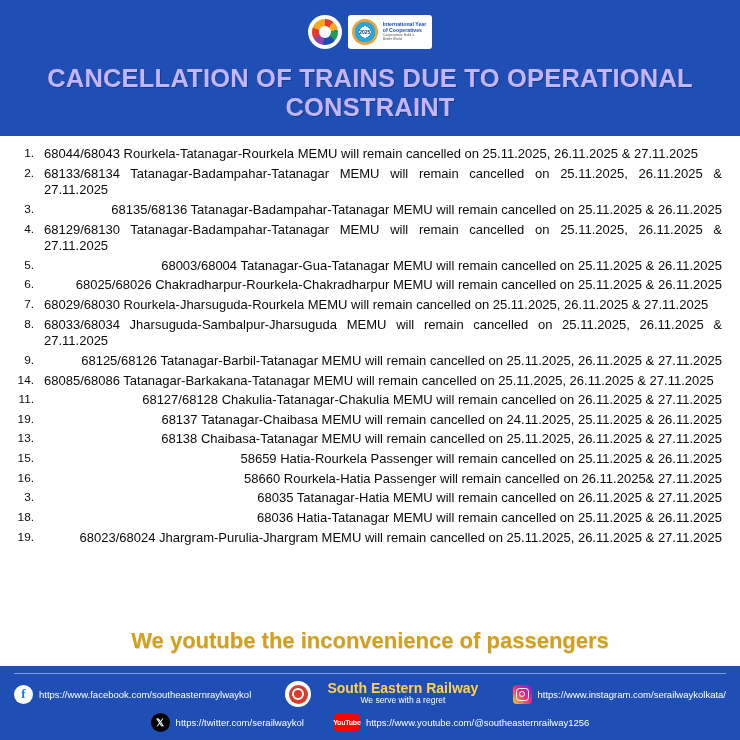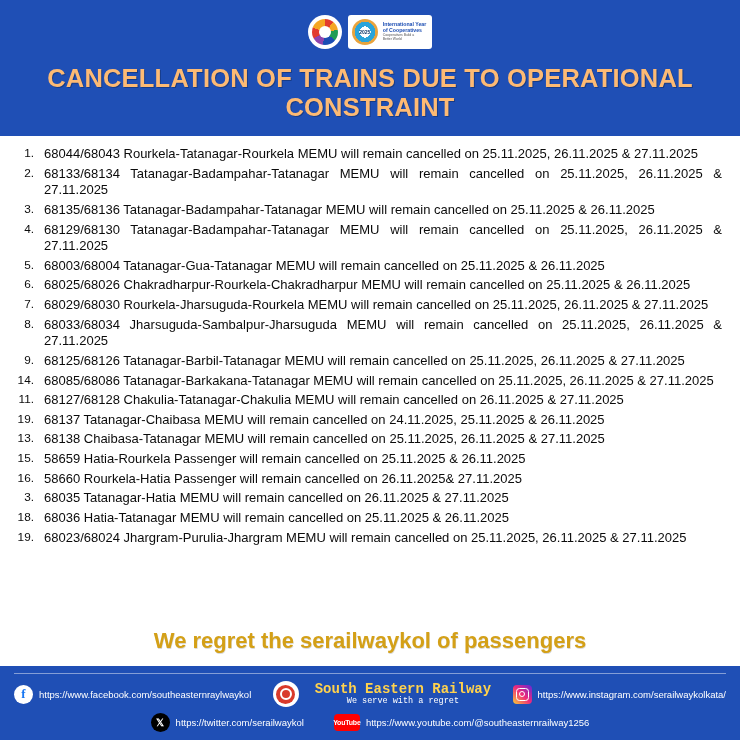--- a/index.html
+++ b/index.html
@@ -62,21 +62,21 @@
   }
   .coop-text { line-height: 1.05; }
   .coop-text .l1 { font-size: 5.2px; font-weight: bold; color: #1b4db3; display: block; }
   .coop-text .l2 { font-size: 5.2px; font-weight: bold; color: #1b4db3; display: block; }
   .coop-text .l3 { font-size: 3.4px; color: #555; display: block; margin-top: 1px; }
   .coop-text .l4 { font-size: 3.4px; color: #555; display: block; }
 
   
   .title {
     text-align: center;
-    color: #fdba74;
+    color: #c4b5fd;
     font-size: 25.5px;
     font-weight: bold;
     letter-spacing: 0.2px;
     padding: 8px 0 14px 0;
     text-shadow: 1px 1px 0 rgba(0,0,0,0.25);
   }
 
   
   .content {
     background: #ffffff;
@@ -101,21 +101,21 @@
     font-weight: normal;
   }
   .txt {
     flex: 1;
     font-size: 13px;
     color: #0b0b0b;
     text-align: justify;
     text-justify: inter-word;
     padding-right: 4px;
   }
-  .txt.nojust { text-align: left; }
+  .txt.nojust { text-align: right; }
 
   .regret {
     text-align: center;
     color: #d4a017;
     font-weight: bold;
     font-size: 22px;
     padding: 6px 0 8px 0;
     text-shadow: 0.5px 0.5px 0 rgba(0,0,0,0.15);
   }
 
@@ -146,21 +146,21 @@
   }
   .ic.ig::after {
     content: ""; position: absolute; width: 4.5px; height: 4.5px;
     border: 1.5px solid #fff; border-radius: 50%;
   }
   .ic.tw { background: #000000; color: #ffffff; font-size: 10px; border-radius: 50%; }
   .ic.yt {
     width: 26px; height: 17px; border-radius: 4px; background: #ff0000; color: #ffffff;
     font-size: 7px; letter-spacing: -0.2px; display: flex; align-items: center; justify-content: center;
   }
-  .center-brand { display: flex; align-items: center; gap: 16px; font-family: Liberation Mono, monospace; }
+  .center-brand { display: flex; align-items: flex-start; gap: 16px; }
   .ser-logo {
     width: 26px; height: 26px; border-radius: 50%;
     background: #ffffff;
     display: flex; align-items: center; justify-content: center;
     flex: none;
   }
   .ser-logo .inner {
     width: 19px; height: 19px; border-radius: 50%;
     background: #d93a2b;
     display: flex; align-items: center; justify-content: center;
@@ -266,21 +266,21 @@
         </div>
         <div class="row">
           <div class="num">18.</div>
           <div class="txt nojust">68036 Hatia-Tatanagar MEMU will remain cancelled on 25.11.2025  &amp;  26.11.2025</div>
         </div>
         <div class="row">
           <div class="num">19.</div>
           <div class="txt nojust">68023/68024 Jhargram-Purulia-Jhargram MEMU will remain cancelled on 25.11.2025, 26.11.2025 &amp; 27.11.2025</div>
         </div>
       </div>
-    <div class="regret">We regret the serailwaykol of passengers</div>
+    <div class="regret">We youtube the inconvenience of passengers</div>
   </div>
 
   <div class="footer">
     <div class="fdivider"></div>
     <div class="frow">
       <div class="fitem">
         <span class="ic fb">f</span>
         <span class="link">https://www.facebook.com/southeasternraylwaykol</span>
       </div>
       <div class="center-brand">

